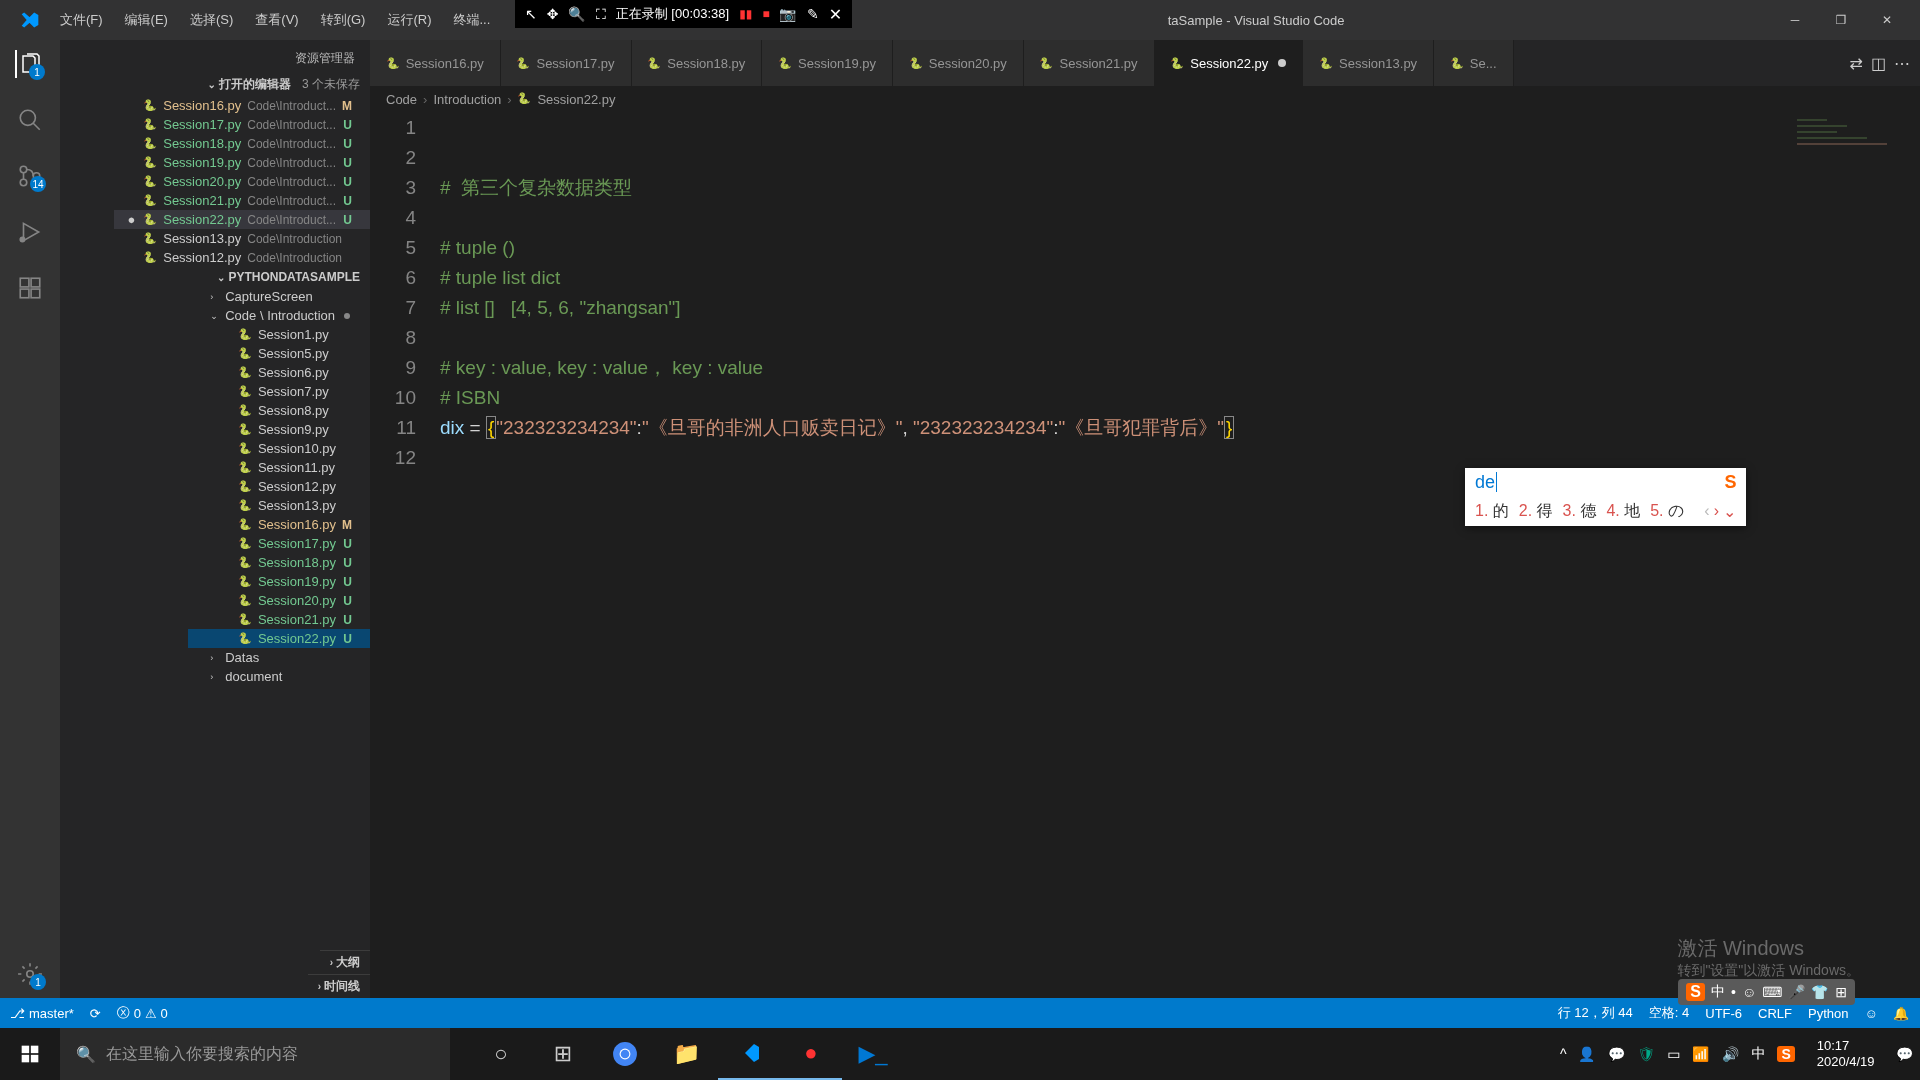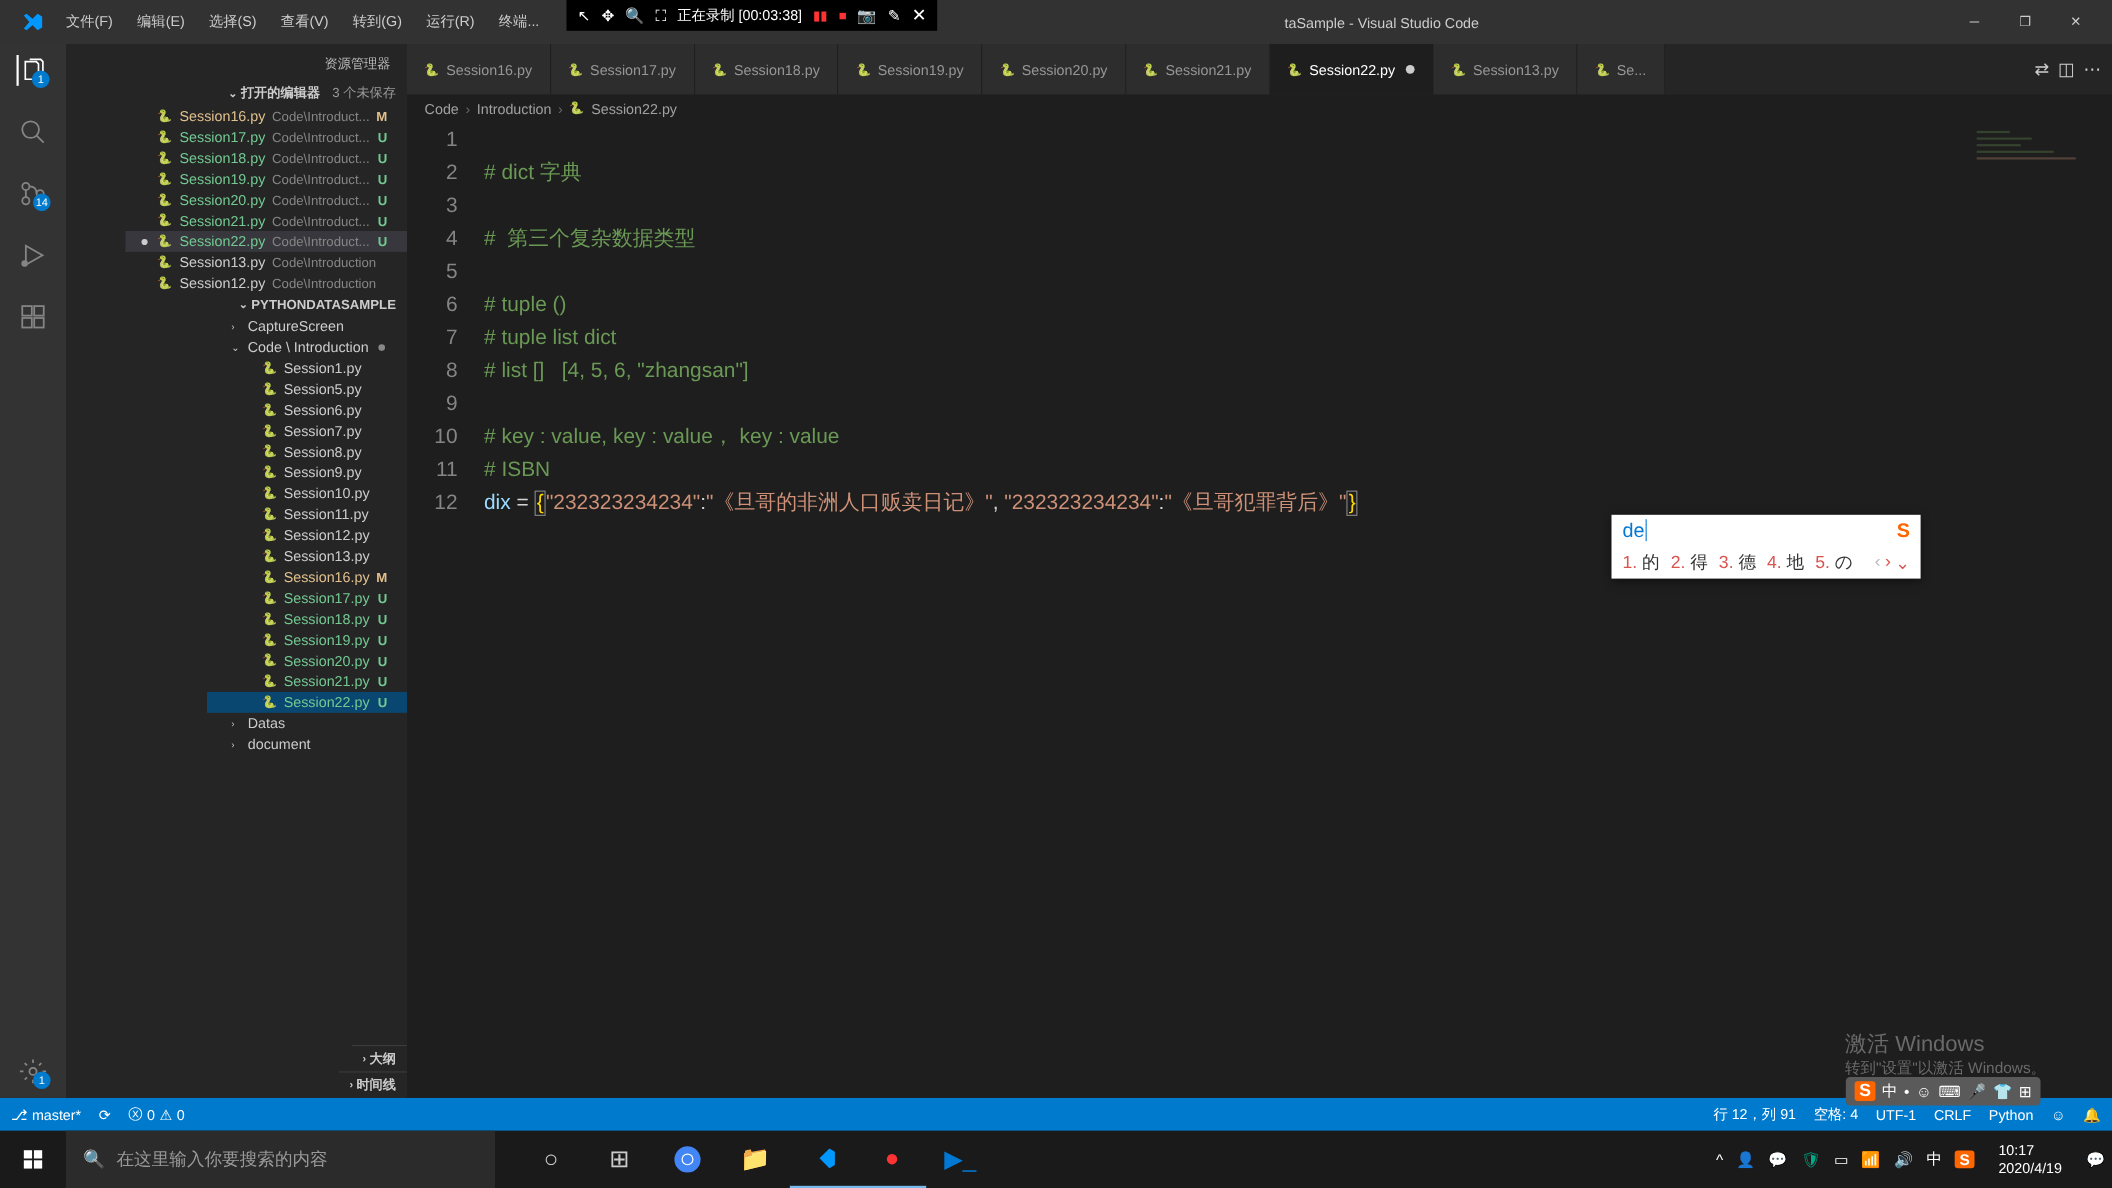--- a/index.html
+++ b/index.html
@@ -455,21 +455,20 @@
           <div>6</div>
           <div>7</div>
           <div>8</div>
           <div>9</div>
           <div>10</div>
           <div>11</div>
           <div>12</div>
         </div>
       <div class="code" id="code">
           <div class="ln"><span class=""> </span></div>
-          <div class="ln"><span class="cmt"># dict 字典</span></div>
           <div class="ln"><span class=""> </span></div>
           <div class="ln"><span class="cmt">#  第三个复杂数据类型</span></div>
           <div class="ln"><span class=""> </span></div>
           <div class="ln"><span class="cmt"># tuple ()</span></div>
           <div class="ln"><span class="cmt"># tuple list dict</span></div>
           <div class="ln"><span class="cmt"># list []   [4, 5, 6, "zhangsan"]</span></div>
           <div class="ln"><span class=""> </span></div>
           <div class="ln"><span class="cmt"># key : value, key : value， key : value</span></div>
           <div class="ln"><span class="cmt"># ISBN</span></div>
           <div class="ln"><span class="kw">dix</span><span class="op"> = </span><span class="brkt brkt-box">{</span><span class="str">"232323234234"</span><span class="op">:</span><span class="str">"《旦哥的非洲人口贩卖日记》"</span><span class="op">, </span><span class="str">"232323234234"</span><span class="op">:</span><span class="str">"《旦哥犯罪背后》"</span><span class="brkt brkt-box">}</span></div>
@@ -529,23 +528,23 @@
   <div class="sb-item">
     <span>⟳</span>
   </div>
   <div class="sb-item">
     <span>ⓧ</span>
       <span>0</span>
     <span>⚠</span>
       <span>0</span>
   </div>
   <div class="sb-right">
-    <div class="sb-item">行 12，列 91</div>
+    <div class="sb-item">行 12，列 44</div>
     <div class="sb-item">空格: 4</div>
-    <div class="sb-item">UTF-1</div>
+    <div class="sb-item">UTF-6</div>
     <div class="sb-item">CRLF</div>
     <div class="sb-item">Python</div>
     <div class="sb-item">☺</div>
     <div class="sb-item">🔔</div>
   </div>
 </div>
 
 <div class="taskbar">
   <div class="tb-start">
     <svg width="20" height="20" viewBox="0 0 24 24" fill="#fff">

